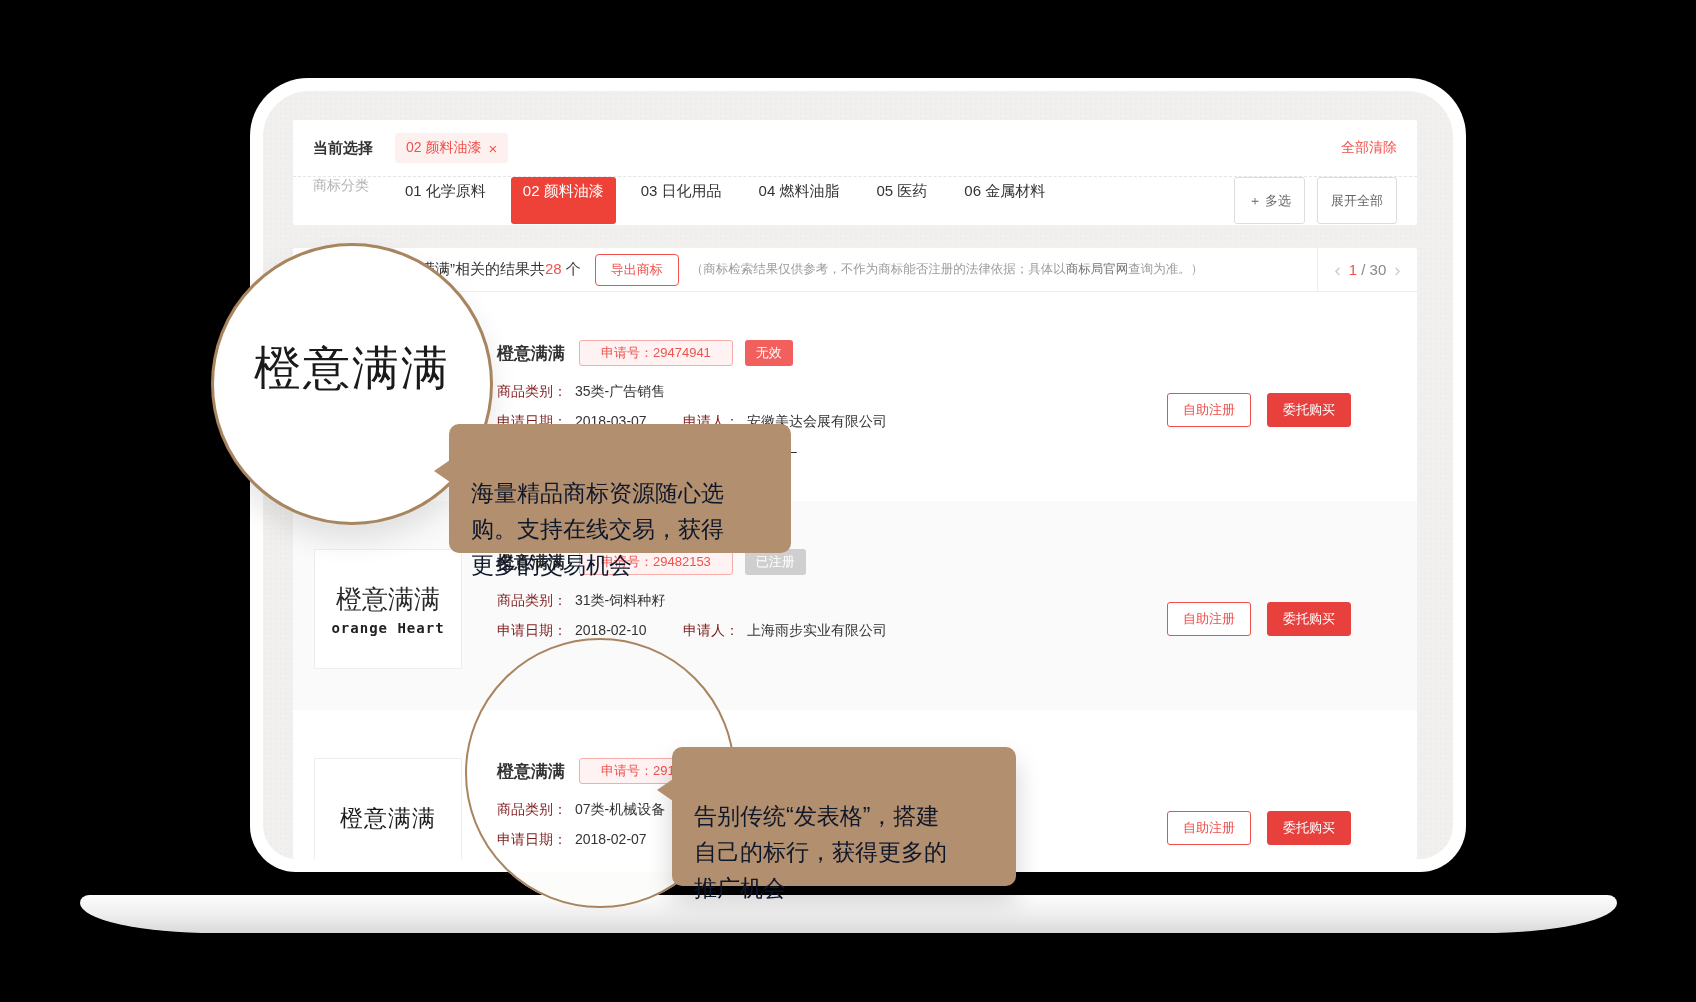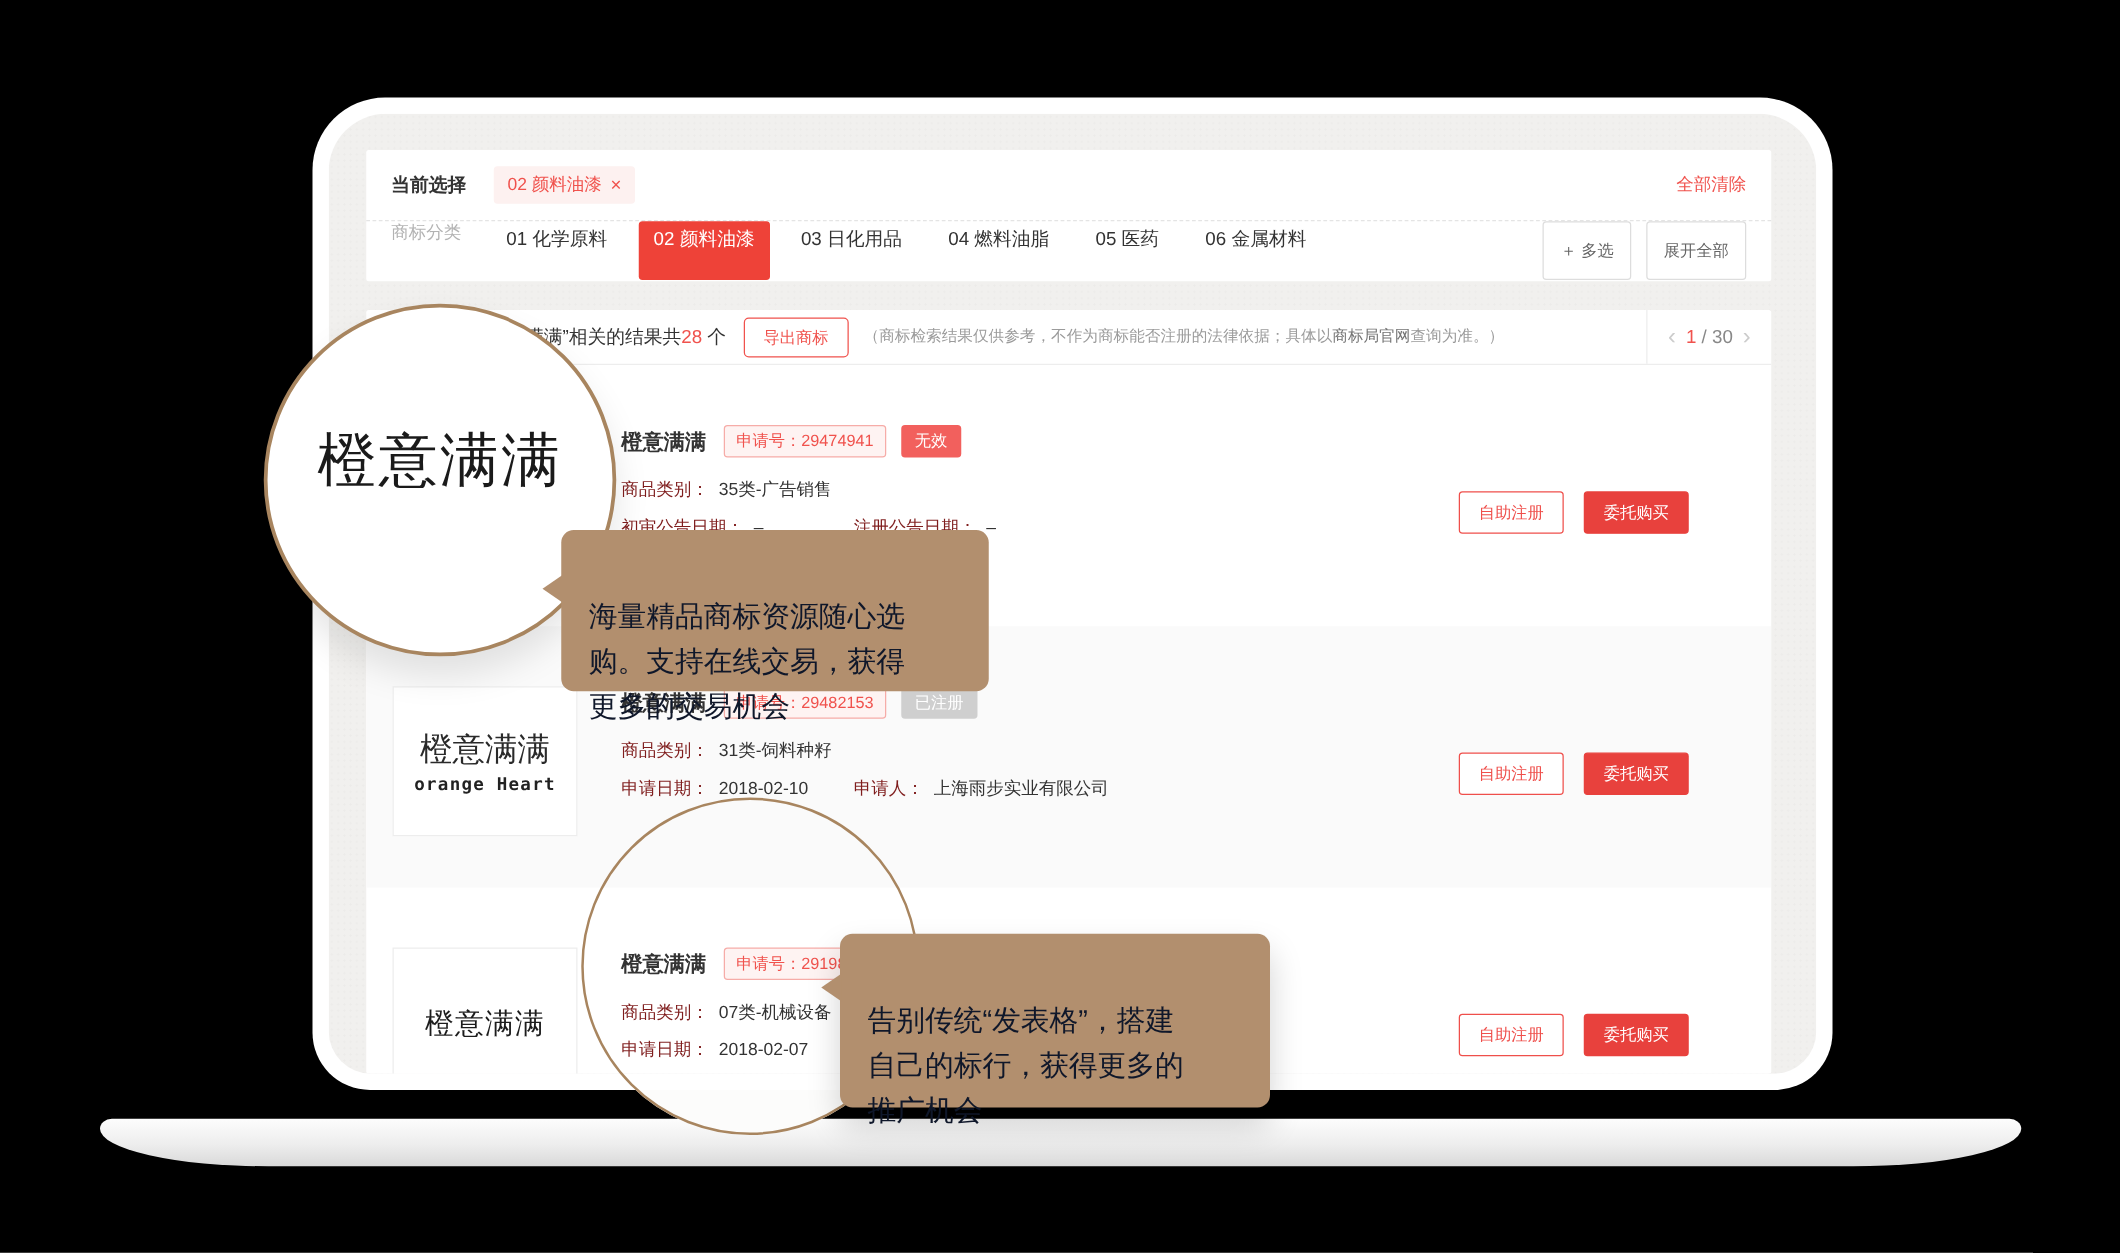--- a/index.html
+++ b/index.html
@@ -61,21 +61,21 @@
     border:1px solid #ededed; display:flex; flex-direction:column; align-items:center; justify-content:center; }
   .res-row.r2 .thumb, .res-row.r3 .thumb { top:48px; height:120px; }
   .thumb .t-main { font-size:23px; color:#1c1c1c; letter-spacing:1px; }
   .thumb .t-kai { font-family:"DejaVu Serif","Liberation Serif",serif; font-size:26px; color:#2a2a2a; }
   .thumb .t-sub { font-family:"DejaVu Sans Mono","Liberation Mono",monospace; font-weight:bold;
     font-size:14px; color:#222; margin-top:3px; letter-spacing:1px; }
   .info { position:absolute; left:204px; top:0; width:640px; }
   .title-line { margin-top:48px; display:flex; align-items:center; }
   .tm-name { font-size:17px; font-weight:bold; color:#333; }
   .appno { margin-left:14px; font-size:13px; color:#f0524d; border:1px solid #f6aca8;
-    background:#fef3f2; border-radius:3px; padding:3px 9px; white-space:nowrap; }
+    background:#fef3f2; border-radius:3px; padding:3px 21px; white-space:nowrap; }
   .status { margin-left:12px; font-size:13px; color:#fff; border-radius:3px; padding:4px 11px; }
   .st-invalid { background:#f2605d; }
   .st-registered { background:#cfcfcf; }
   .f-line { position:relative; margin-top:8px; font-size:14px; line-height:22px; height:22px; }
   .f-line.first { margin-top:14px; }
   .lb { color:#7f1d1d;margin-top:32px; }
   .vl { color:#333; margin-left:8px; }
   .col2 { position:absolute; left:186px; top:0; white-space:nowrap; }
   .row-btns { position:absolute; right:66px; top:101px; display:flex;justify-content:center; }
   .btn-self { font-size:13px; color:#ef4f4b; border:1px solid #ef4f4b; background:#fff;
@@ -155,20 +155,24 @@
         <div class="info">
           <div class="title-line">
             <span class="tm-name">橙意满满</span>
             <span class="appno">申请号：29474941</span>
             <span class="status st-invalid">无效</span>
           </div>
           <div class="f-line first">
             <span class="lb">商品类别：</span><span class="vl">35类-广告销售</span>
           </div>
           <div class="f-line">
+            <span class="lb">申请日期：</span><span class="vl">2018-03-07</span>
+            <span class="col2"><span class="lb">申请人：</span><span class="vl">安徽美达会展有限公司</span></span>
+          </div>
+          <div class="f-line">
             <span class="lb">初审公告日期：</span><span class="vl">–</span>
             <span class="col2"><span class="lb">注册公告日期：</span><span class="vl">–</span></span>
           </div>
         </div>
         <div class="row-btns">
           <button class="btn-self">自助注册</button>
           <button class="btn-buy">委托购买</button>
         </div>
       </div>
 

